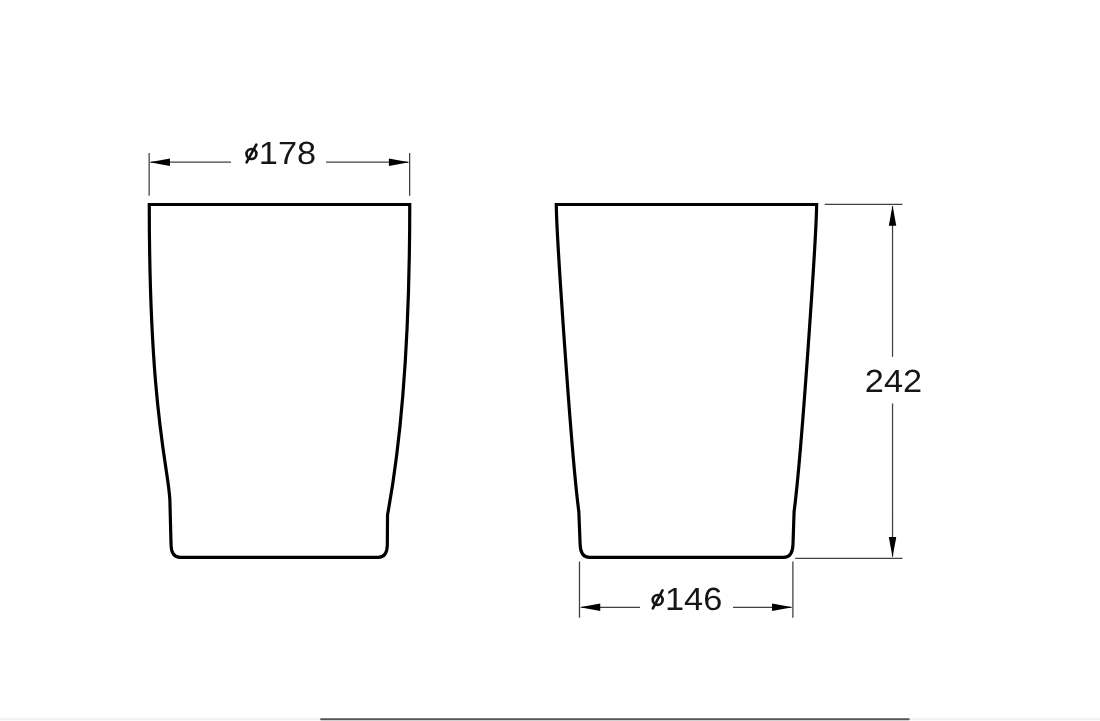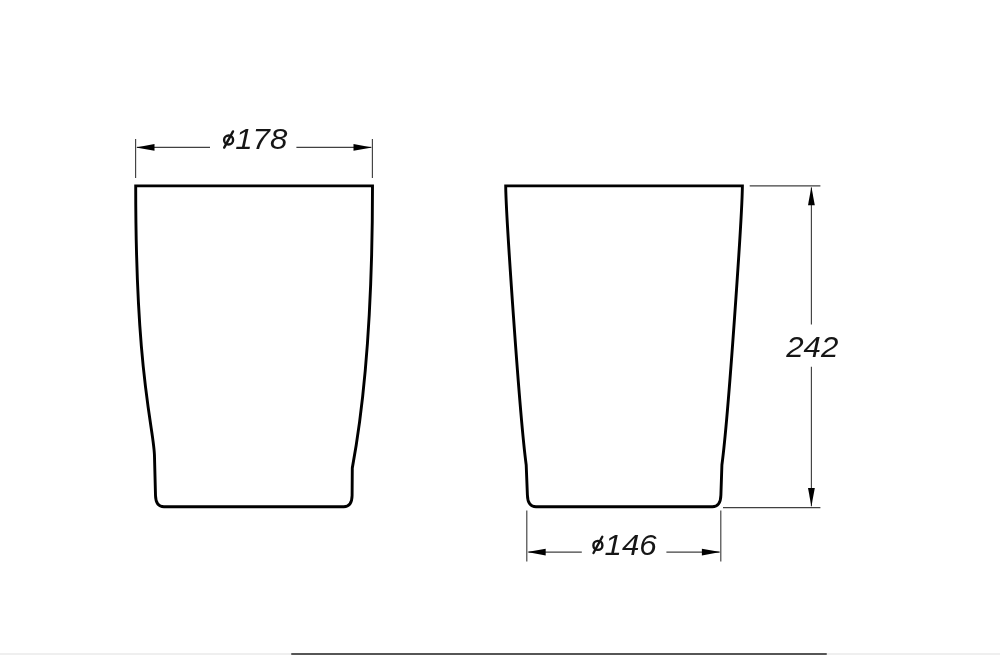--- a/index.html
+++ b/index.html
@@ -1,16 +1,16 @@
 <!DOCTYPE html>
 <html><head>
 <meta charset="utf-8">
 <style>
   html,body{margin:0;padding:0;background:#fff;width:1000px;height:655px;overflow:hidden;}
-  #stage{position:relative;width:1000px;height:655px;background:#fff;font-style:italic;}
+  #stage{position:relative;width:1000px;height:655px;background:#fff;}
   svg{position:absolute;left:0;top:0;}
   .track{position:absolute;left:0;top:652.6px;width:1000px;height:2.4px;background:#efefef;}
   .thumb{position:absolute;left:291px;top:652.8px;width:536px;height:2.2px;background:#565656;border-radius:2px;}
 </style>
 </head>
 <body>
 <div id="stage">
 <svg width="1000" height="655" viewBox="0 0 1000 655">
   <g fill="none" stroke="#000">
 

